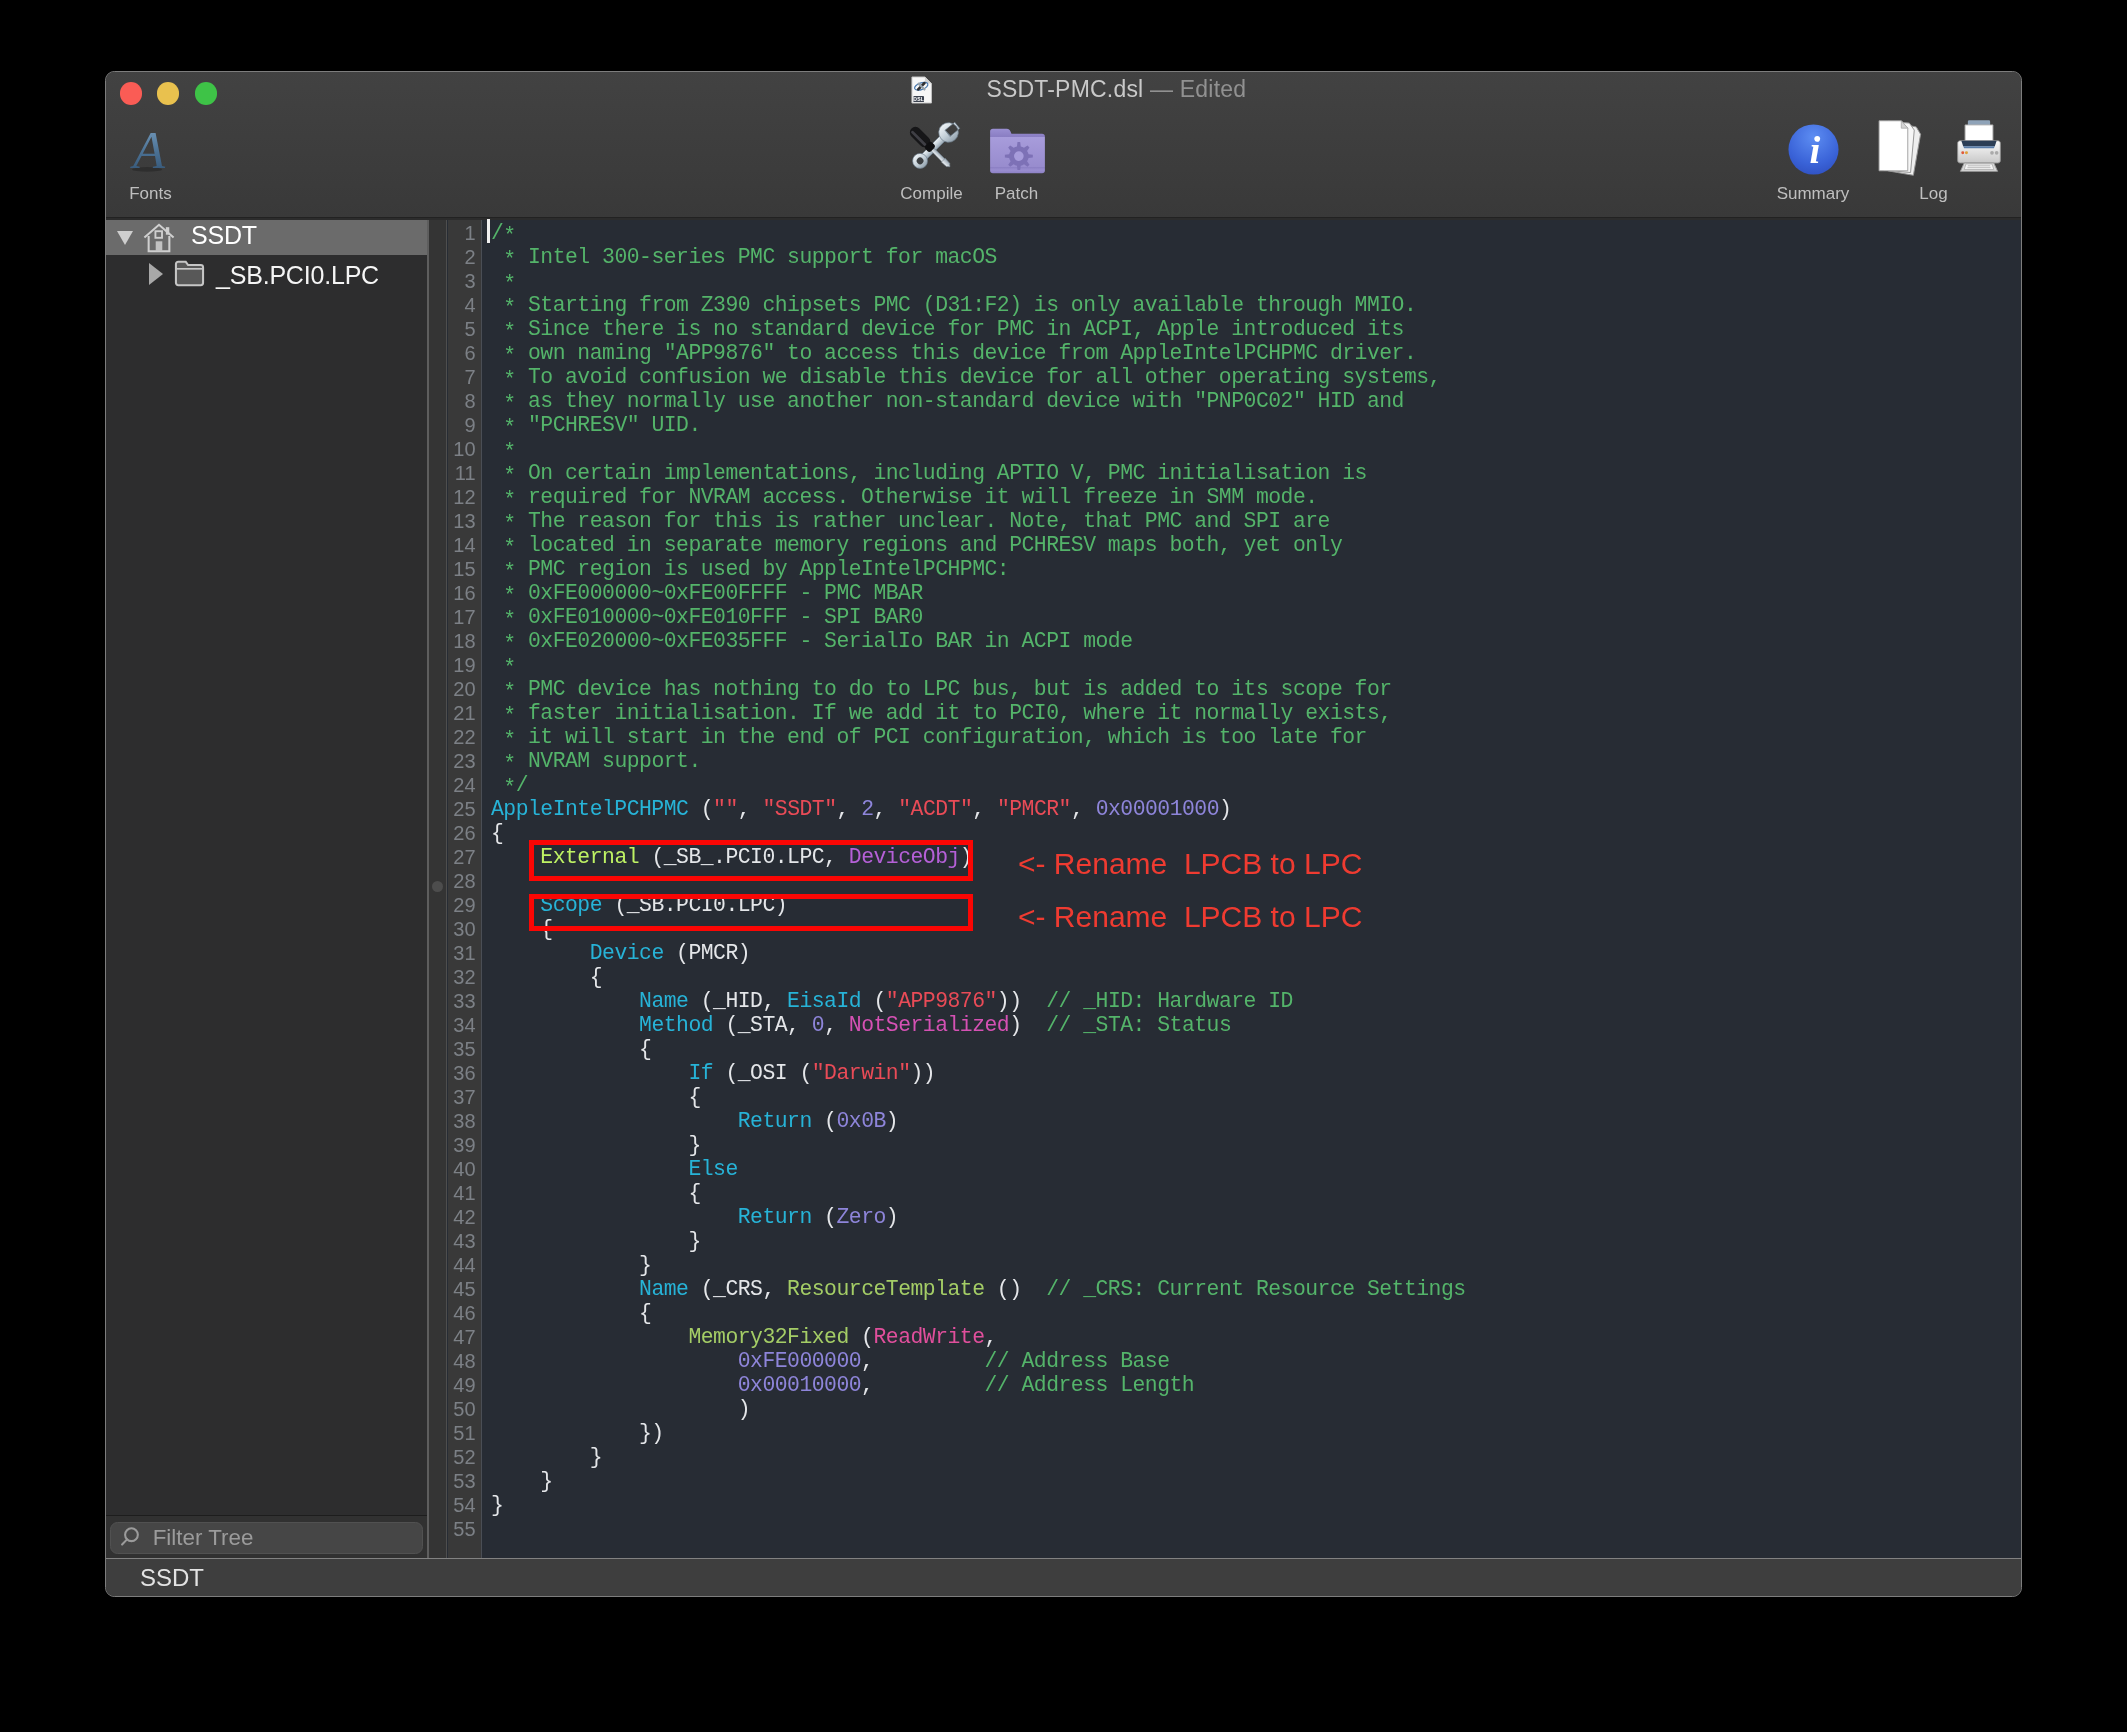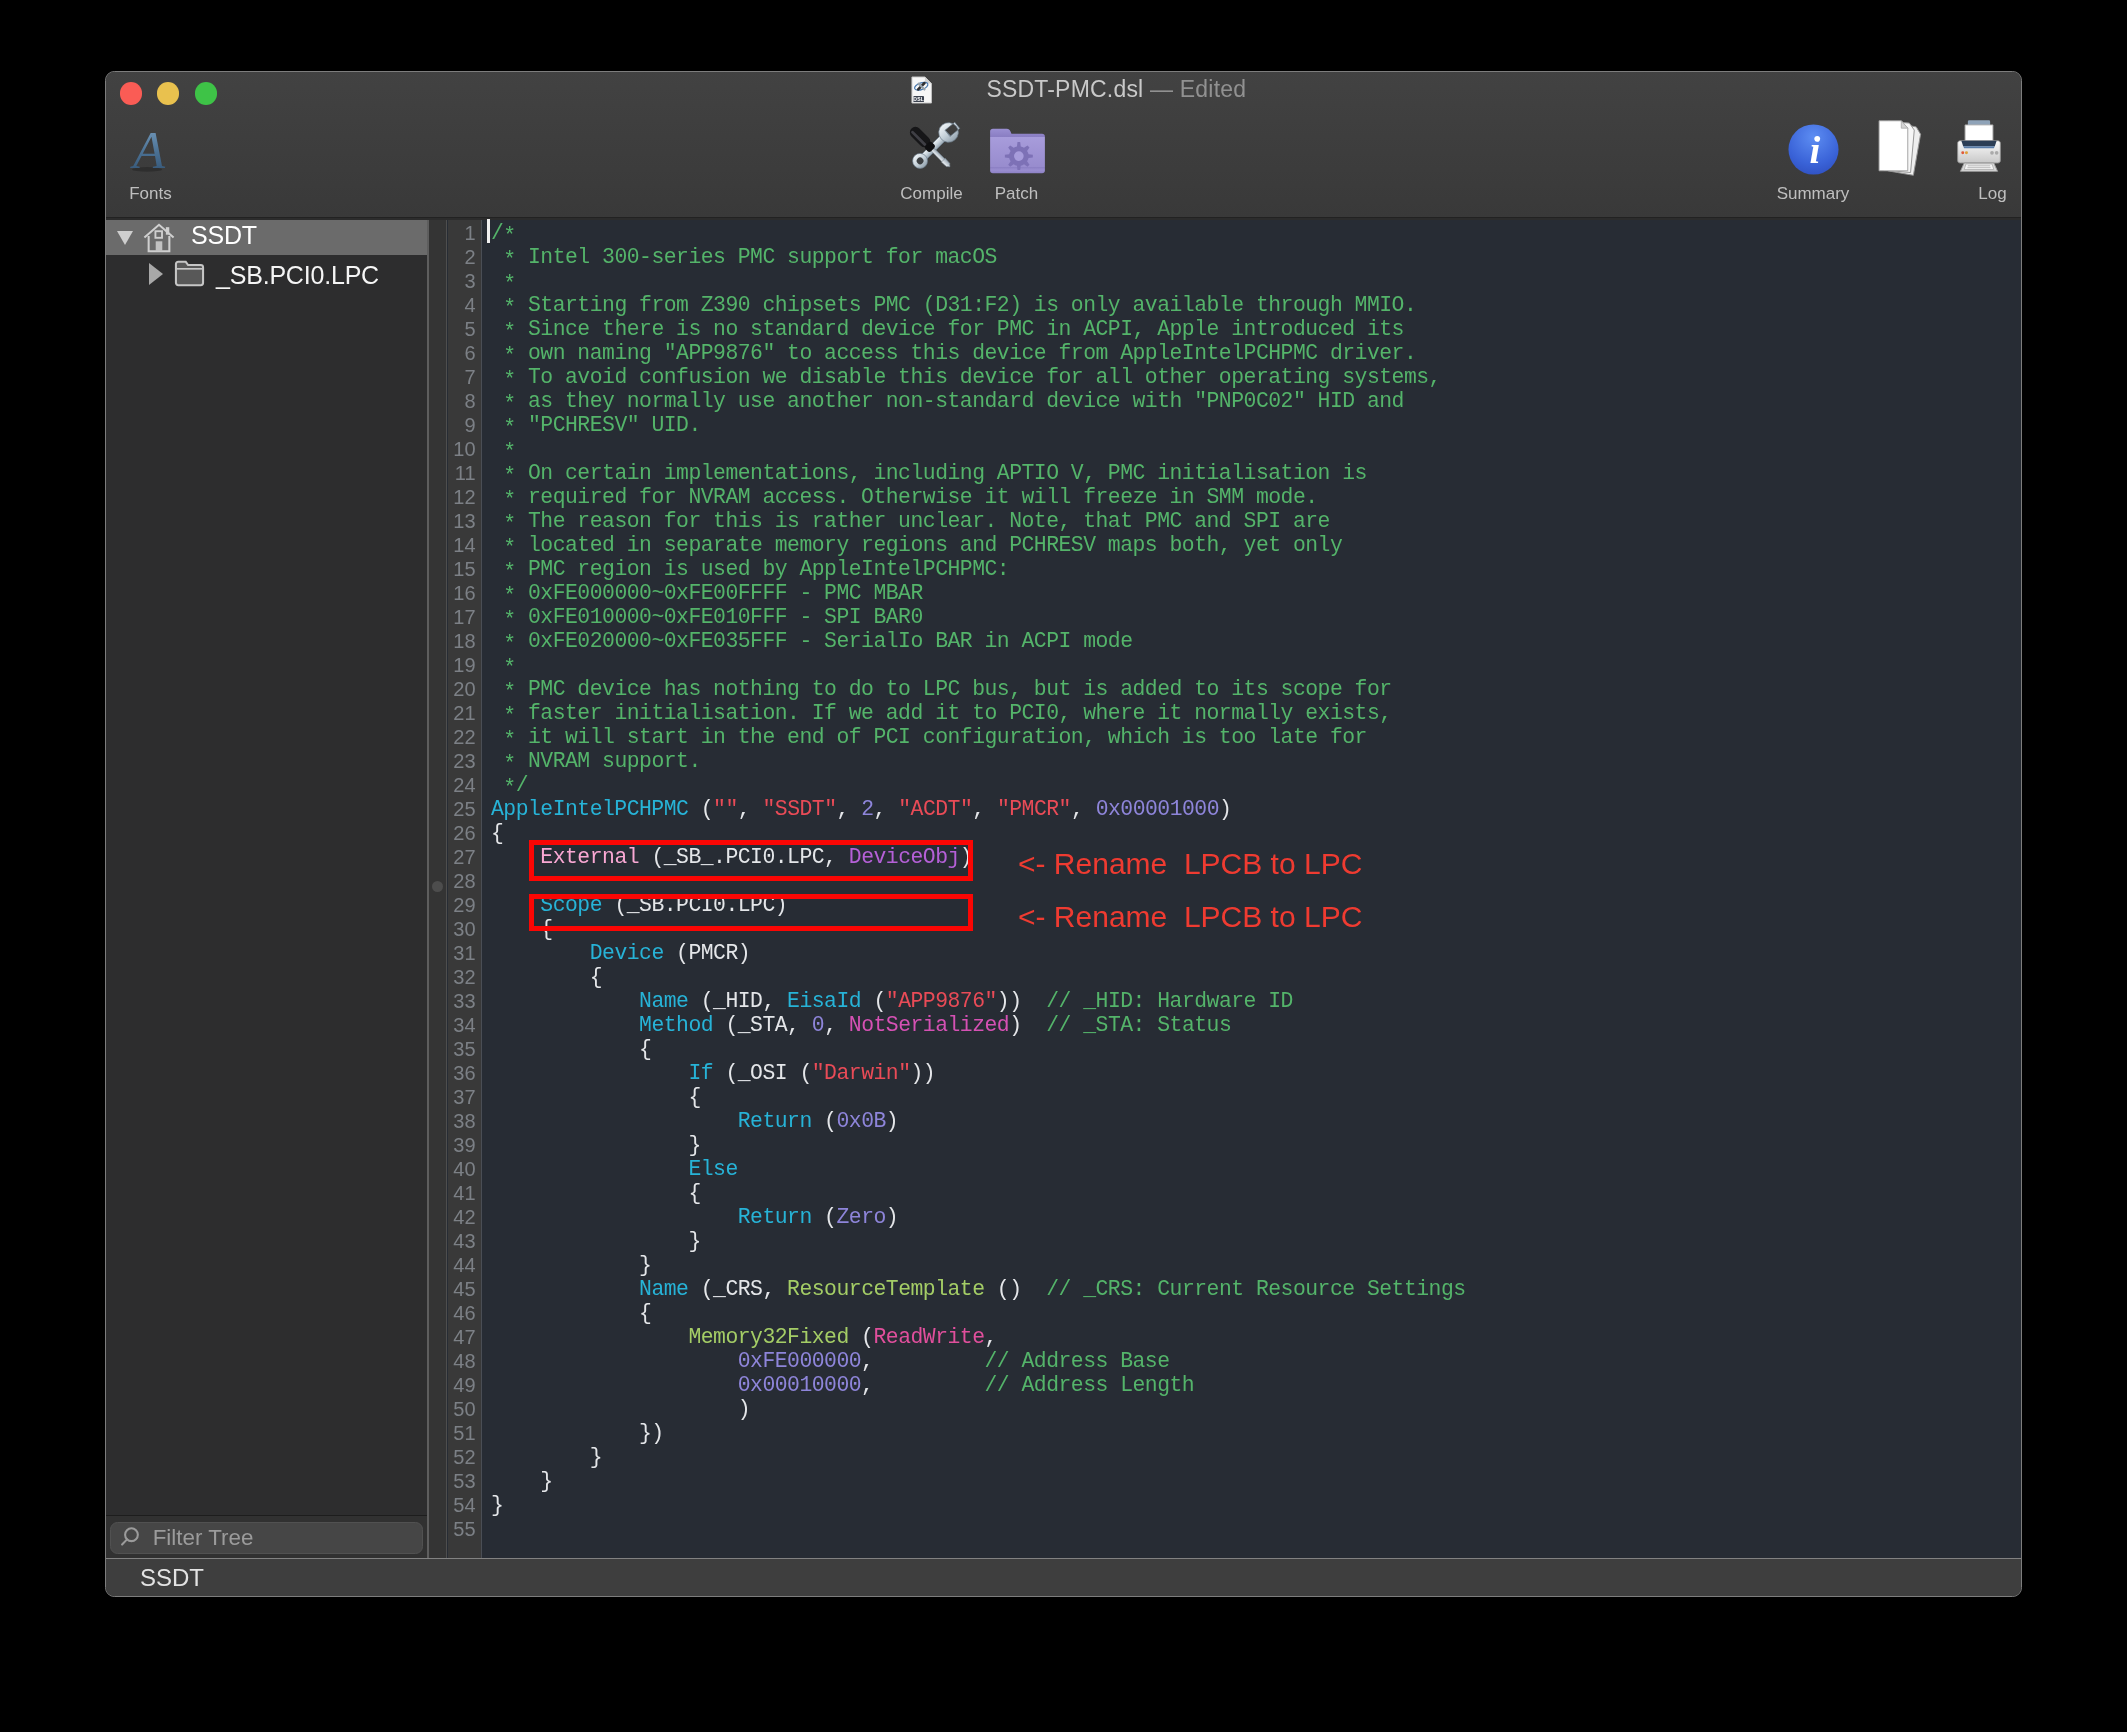--- a/index.html
+++ b/index.html
@@ -56,21 +56,21 @@
           font-family:"Liberation Sans", sans-serif; font-size:20px; color:#7c8086;
           line-height:24px; white-space:pre; font-weight:400; }
   #code { position:absolute; left:62px; top:0.5px;
           font-family:"Liberation Mono", monospace; font-size:21.4px;
           line-height:24px; letter-spacing:-0.5px; white-space:pre; color:#e4e6e9; }
   #code .ast { position:relative; top:3px; }
   #code .c  { color:#54b46a; }
   #code .k  { color:#27b3d7; }
   #code .s  { color:#e94b57; }
   #code .n  { color:#8e85da; }
-  #code .o  { color:#f9a8d4; }
+  #code .o  { color:#bef264; }
   #code .m1 { color:#b560d8; }
   #code .m2 { color:#d551b4; }
   #code .m3 { color:#e04f9c; }
   #code .g  { color:#a4cd66; }
   #caret { position:absolute; left:58px; top:-0.9px; width:3.3px; height:24px; background:#f0f0f0; }
   #bpdot { position:absolute; left:2.8px; top:661px; width:11.2px; height:11.2px;
            border-radius:50%; background:#4d4d4d; }
   
   .rbox { position:absolute; border:5.3px solid #fb0604; }
   #rb1 { left:423px; top:768px; width:444px; height:41px; }
@@ -199,21 +199,21 @@
 <path d="M14 48 L42 48 L44 54 L12 54 Z" fill="#f2f2f2" stroke="#ababab" stroke-width="0.8"></path>
 <g stroke="#b8b8b8" stroke-width="1">
             <line x1="16" y1="50" x2="40" y2="50"></line>
             <line x1="15.5" y1="52" x2="40.5" y2="52"></line>
           </g>
 </svg></div>
     <div class="tbl" style="left:0px;  width:89px;">Fonts</div>
     <div class="tbl" style="left:781px;  width:89px;">Compile</div>
     <div class="tbl" style="left:866px;  width:89px;">Patch</div>
     <div class="tbl" style="left:1655px; width:104px;">Summary</div>
-    <div class="tbl" style="left:1842px; width:89px;">Log</div>
+    <div class="tbl" style="left:1783px; width:89px;">Log</div>
     <div class="tbl" style="left:1828px; width:89px;margin-top:44px;">Print</div>
   </div>
   <div id="side">
     <div id="row1">
       <div class="dis-open"></div>
       <svg width="32" height="32" viewBox="0 0 34 34" style="position:absolute;left:37px;top:1.9px;">
 <g fill="none" stroke="#cfcfcf" stroke-width="2.2">
 <rect x="24.3" y="5.5" width="3.6" height="8" fill="#cfcfcf" stroke="none"></rect>
 <path d="M1.5 16.5 L17 3 L32.5 16.5" stroke-linejoin="miter"></path>
 <path d="M6 15 L6 31 L28 31 L28 15"></path>

